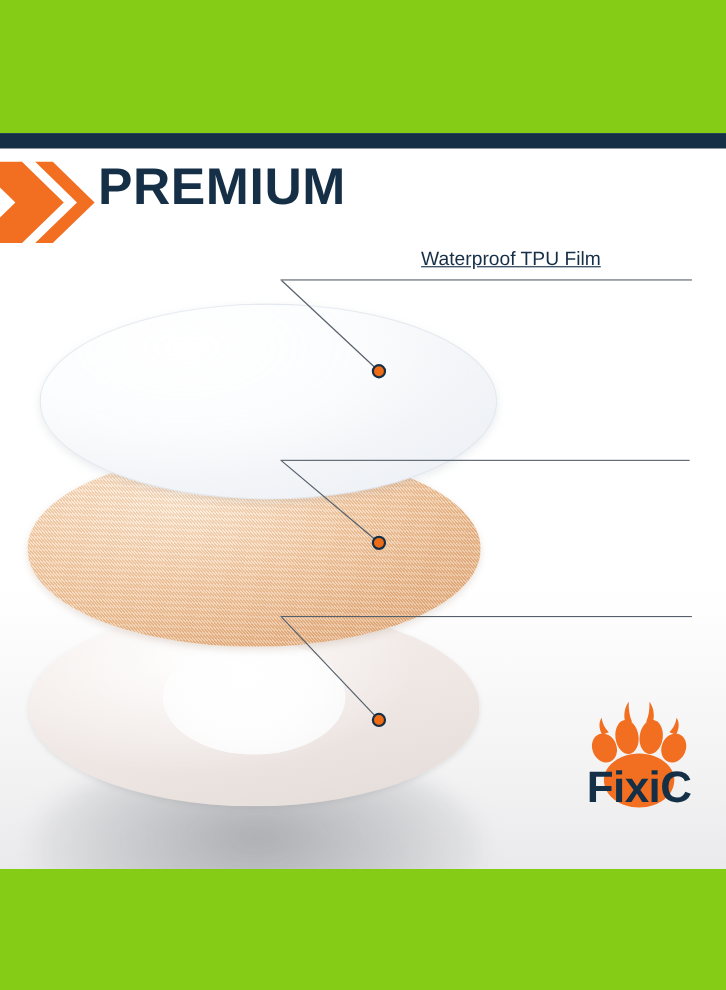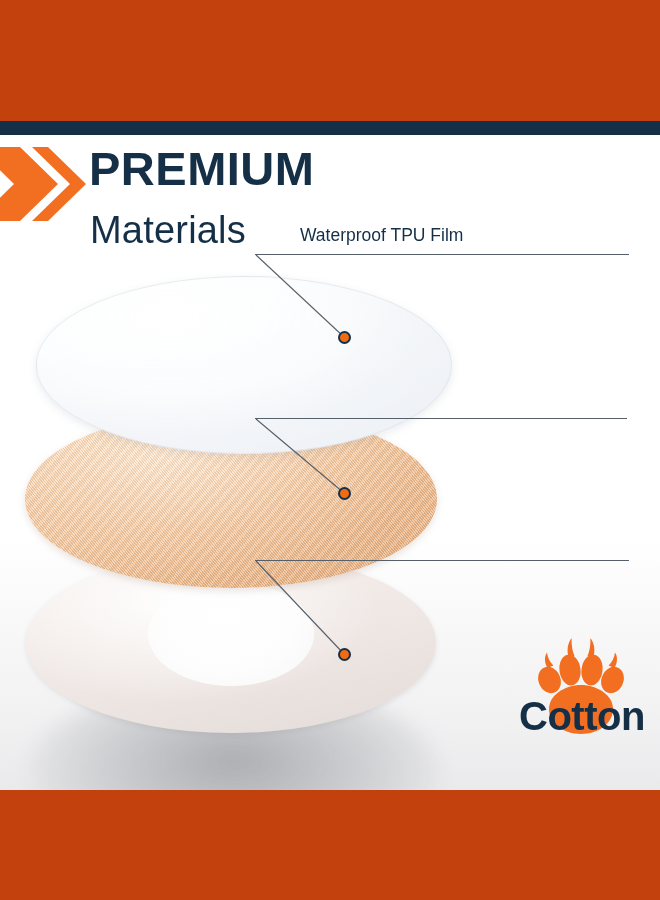--- a/index.html
+++ b/index.html
@@ -1,19 +1,19 @@
 <!DOCTYPE html>
 <html><head>
 <meta charset="utf-8">
 <style>
   * { margin:0; padding:0; box-sizing:border-box; }
   html,body { width:660px; height:900px; background:#ffffff;
     font-family:"Liberation Sans", sans-serif; overflow:hidden; }
 
-  #page { position:relative; width:660px; height:900px; background:#c2410c; }
+  #page { position:relative; width:660px; height:900px; background:#84cc16; }
 
   
   #panel { position:absolute; left:0; top:121px; width:660px; height:669px;
            background:linear-gradient(180deg,#ffffff 0%,#ffffff 62%,#f2f2f3 88%,#eaeaec 100%);
            overflow:hidden; }
 
   
   #navybar { position:absolute; left:0; top:0; width:660px; height:14px; }
 
   
@@ -53,21 +53,21 @@
 
   #tpu { left:36px; top:155px; width:416px; height:178px;
     background:
       radial-gradient(ellipse at 32% 22%, rgba(255,255,255,.99) 0%, rgba(252,253,254,.93) 38%, rgba(244,246,249,.82) 62%, rgba(236,239,244,.72) 100%),
       linear-gradient(165deg,#fbfcfd 0%,#f4f6f9 40%,#eceff4 72%,#e6eaf0 100%);
     box-shadow:0 3px 8px rgba(150,158,170,.20);
     border:1px solid rgba(214,220,230,.55); }
 
   
   .callout-text { position:absolute; font-size:17.5px; font-weight:400;
-    line-height:21px; white-space:pre-line; text-align:left; }
+    line-height:21px; white-space:pre-line; text-align:center;text-decoration:underline; }
   .rule { position:absolute; height:1px; }
   svg.leader { position:absolute; overflow:visible; }
   .dot { position:absolute; width:13px; height:13px; border-radius:50%; }
 
   
   #brand { position:absolute; left:527px; top:514px; width:108px; height:106px; }
   #brand-word { position:absolute; left:519px; top:575px; width:124px;
     font-size:40px; font-weight:700; letter-spacing:-.5px; line-height:1;
     text-align:center; }
 </style>
@@ -78,21 +78,20 @@
  <div id="panel">
 
   <div id="navybar" style="background: rgb(21, 47, 71);"></div>
 
   <svg id="chev" viewBox="0 0 120 78">
     <path d="M-10 2 L34 2 L72 39 L34 76 L-10 76 L28 39 Z" fill="#f26f21"></path>
     <path d="M46 2 L62 2 L100 39 L62 76 L46 76 L84 39 Z" fill="#f26f21"></path>
   </svg>
 
   <div id="h1" style="color: rgb(21, 47, 71);">PREMIUM</div>
-  <div id="h2" style="color: rgb(21, 47, 71);">Materials</div>
 
   <div id="shadow-bottom"></div>
 
   <div class="layer" id="adhesive"></div>
   <div id="adhesive-pad"></div>
 
   <div class="layer" id="cotton"></div>
 
   <div class="layer" id="tpu"></div>
 
@@ -125,16 +124,16 @@
 
       <ellipse cx="22.5" cy="45" rx="11" ry="13.5" transform="rotate(-22 22.5 45)" fill="#f26f21"></ellipse>
       <ellipse cx="43" cy="35" rx="10.5" ry="15.5" transform="rotate(-8 43 35)" fill="#f26f21"></ellipse>
       <ellipse cx="65" cy="35" rx="10.5" ry="15.5" transform="rotate(8 65 35)" fill="#f26f21"></ellipse>
       <ellipse cx="85.5" cy="45" rx="11" ry="13.5" transform="rotate(22 85.5 45)" fill="#f26f21"></ellipse>
 
       <path d="M54 50 C70 50 86 60 86 74 C86 88 72 99 54 99
                C36 99 22 88 22 74 C22 60 38 50 54 50 Z" fill="#f26f21"></path>
     </g>
   </svg>
-  <div id="brand-word" style="color: rgb(21, 47, 71);">Cotton</div>
+  <div id="brand-word" style="color: rgb(21, 47, 71);">FixiC</div>
 
  </div>
 </div>
 
 </body></html>

